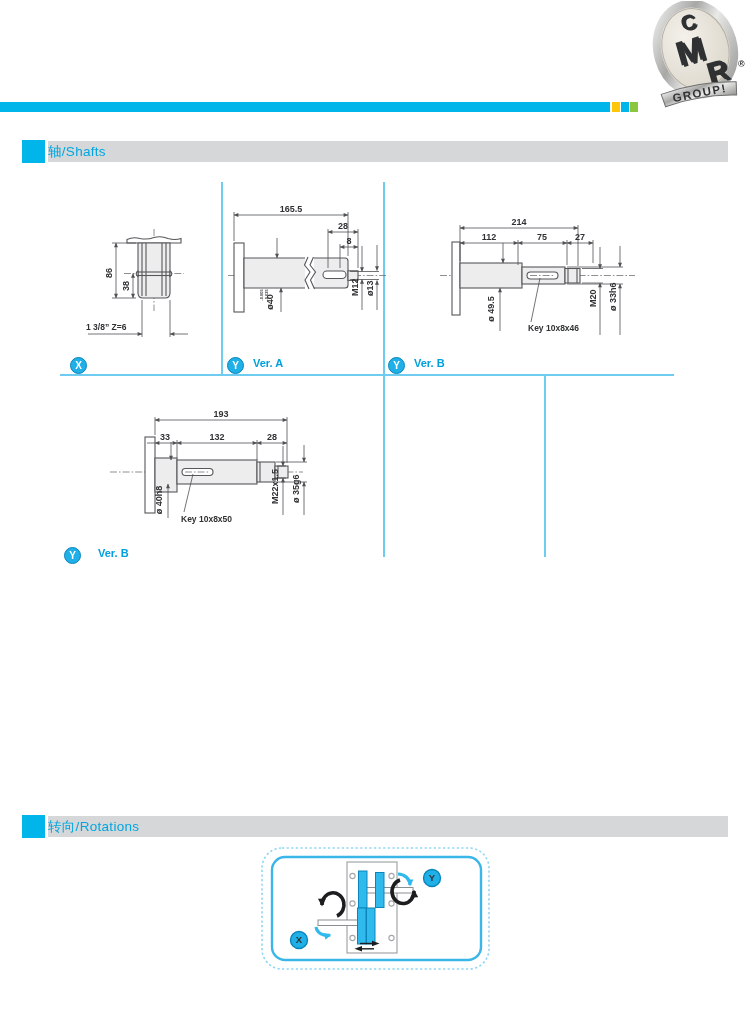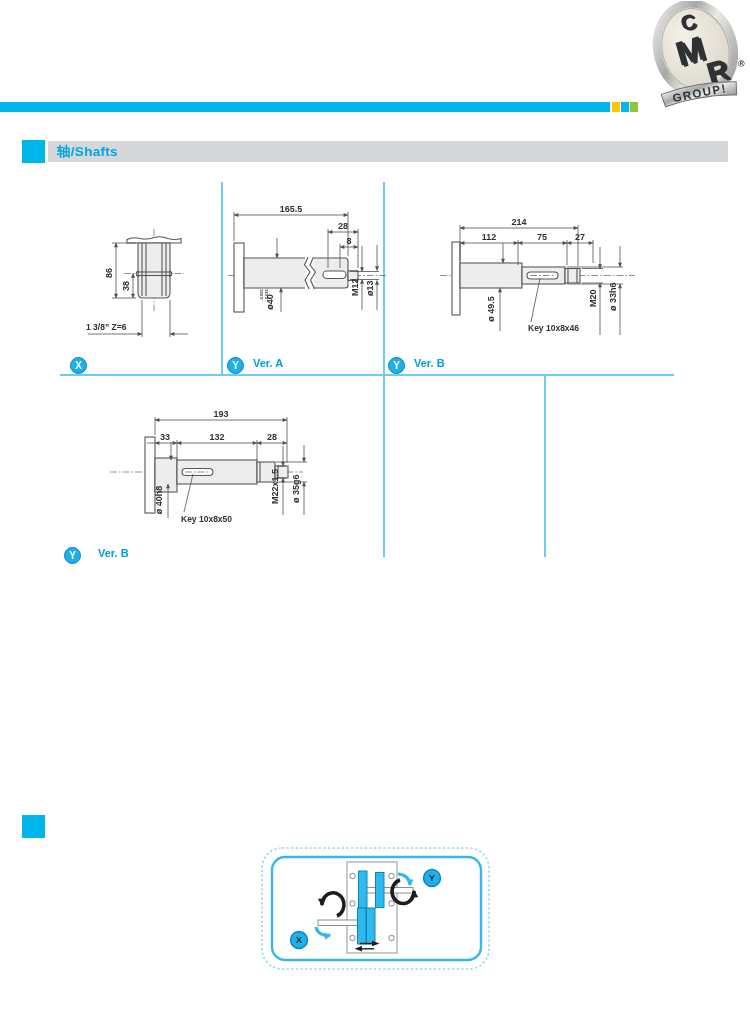--- a/index.html
+++ b/index.html
@@ -5,21 +5,21 @@
   html,body{margin:0;padding:0;background:#fff;}
   body{font-family:"Liberation Sans",sans-serif;}
   #page{position:relative;width:750px;height:1032px;background:#fff;overflow:hidden;}
   .abs{position:absolute;}
   
   .topbar{background:#00b5ea;height:10px;}
   .sq{width:8px;height:10px;top:102px;}
   
   .sec-square{width:23px;height:23px;background:#00b5ea;}
   .sec-bar{left:48px;width:680px;height:21px;background:#d5d7d8;display:flex;align-items:center;}
-  .sec-title{color:#00a6e2;font-size:13.5px;font-weight:bold;padding-left:9px;letter-spacing:.3px;}
+  .sec-title{color:#00a6e2;font-size:13.5px;font-weight:normal;letter-spacing:.3px;}
   
   .vdiv{width:2px;background:#6fccf1;}
   .hdiv{height:2px;background:#6fccf1;}
   
   .badge{width:17px;height:17px;border-radius:50%;background:#1fb0e8;border:1.5px solid #0a85bb;
          color:#fff;font-size:10px;font-weight:bold;display:flex;align-items:center;justify-content:center;box-sizing:border-box;}
   .verlabel{color:#00a0dd;font-size:11px;font-weight:bold;}
   
   svg text{font-family:"Liberation Sans",sans-serif;fill:#2f3133;}
   .dim{font-size:9px;font-weight:bold;}
@@ -292,20 +292,23 @@
     <line class="dl" x1="219" y1="115" x2="219" y2="82" marker-end="url(#ah)"></line>
     <text class="dim" x="214" y="103" transform="rotate(-90 214 103)">ø 35g6</text>
   </svg>
 
   <div class="abs badge" style="left:64px;top:547px;">
     <span>Y</span>
   </div>
   <div class="abs verlabel" style="left:98px;top:547px;">Ver. B</div>
 
   <div class="abs sec-square" style="left:22px;top:815px;"></div>
+  <div class="abs sec-bar" style="top:816px;">
+    <span class="sec-title">转向/Rotations</span>
+  </div>
 
   <svg class="abs" style="left:258px;top:844px;" width="235" height="132" viewBox="0 0 235 132">
 
     <rect x="4" y="4" width="227" height="121" rx="20" fill="none" stroke="#8ed7f4" stroke-width="1.6" stroke-dasharray="2.2 2.4"></rect>
 
     <rect x="14" y="13" width="209" height="103" rx="13" fill="none" stroke="#3ab6e8" stroke-width="2.4"></rect>
 
     <rect x="89" y="18" width="50" height="91" fill="#ffffff" stroke="#a3a6a9" stroke-width="1.2"></rect>
     <g fill="none" stroke="#a3a6a9" stroke-width="1.1">
       <circle cx="94.5" cy="32" r="2.6"></circle>

